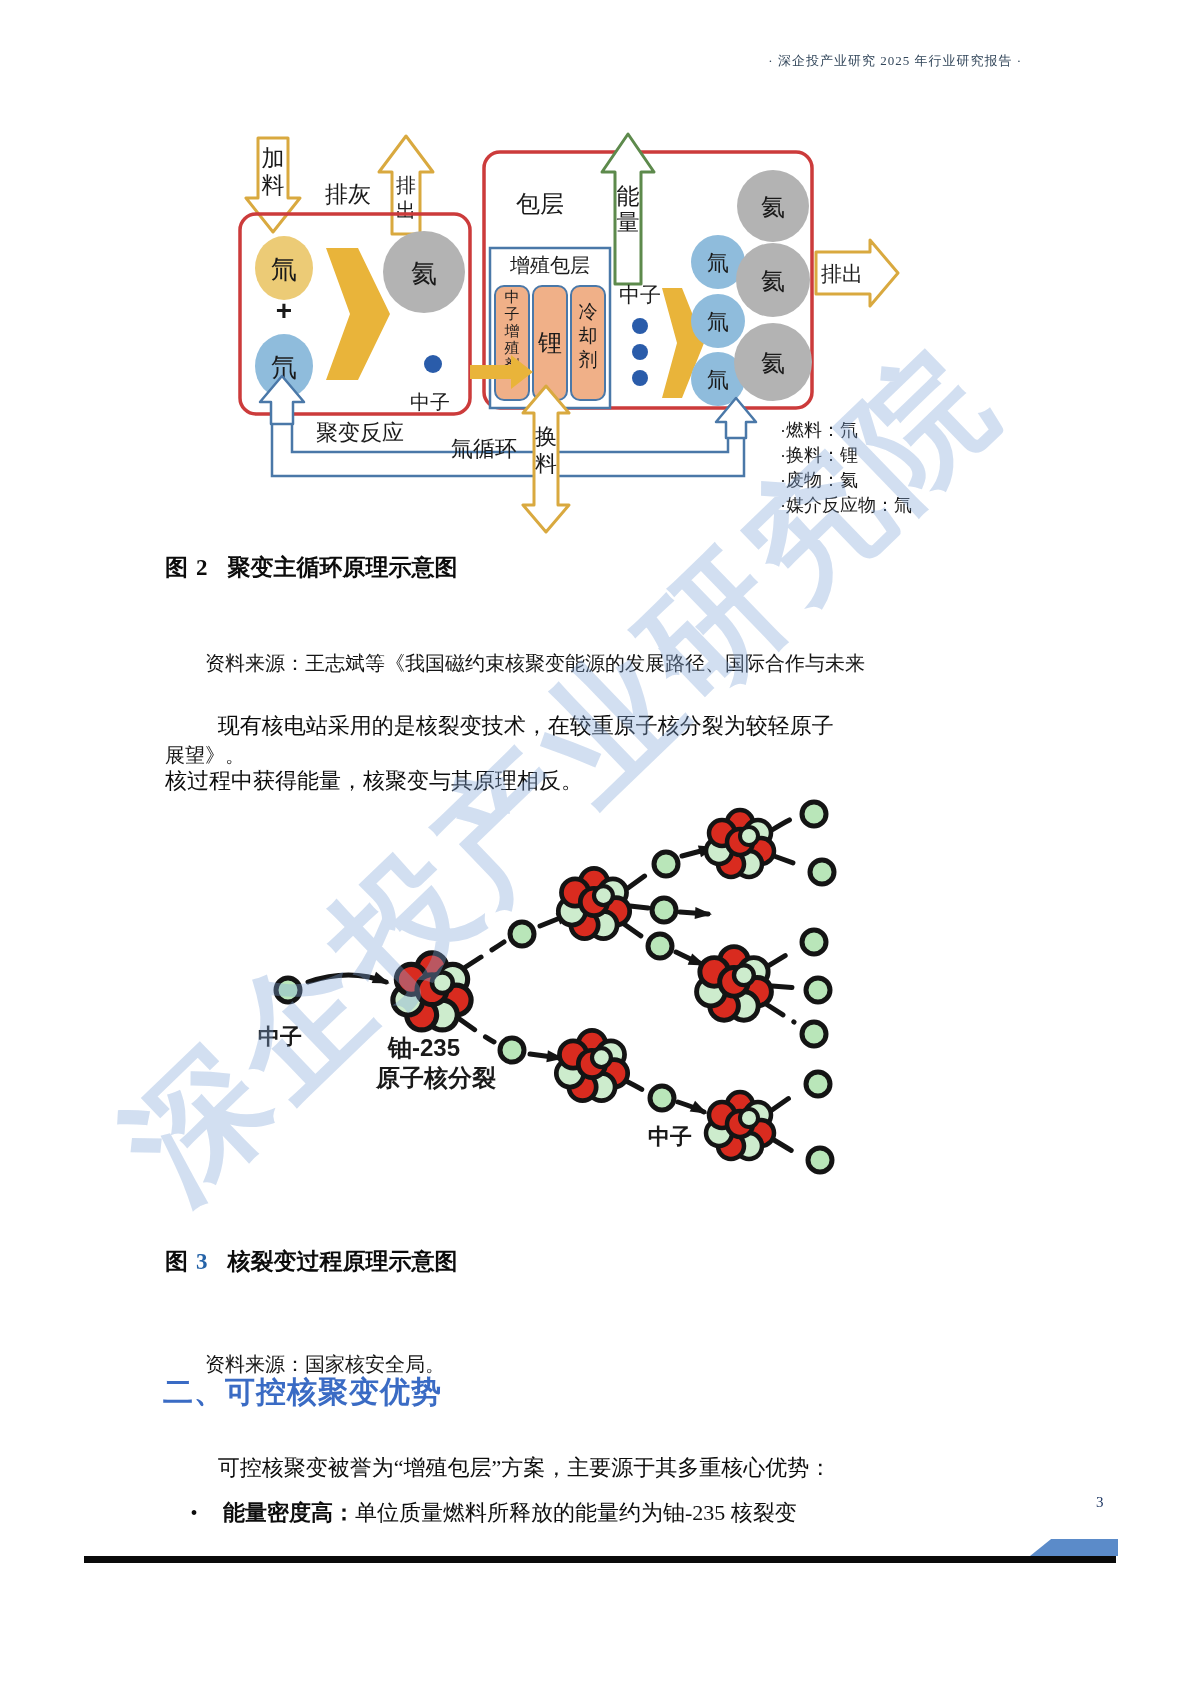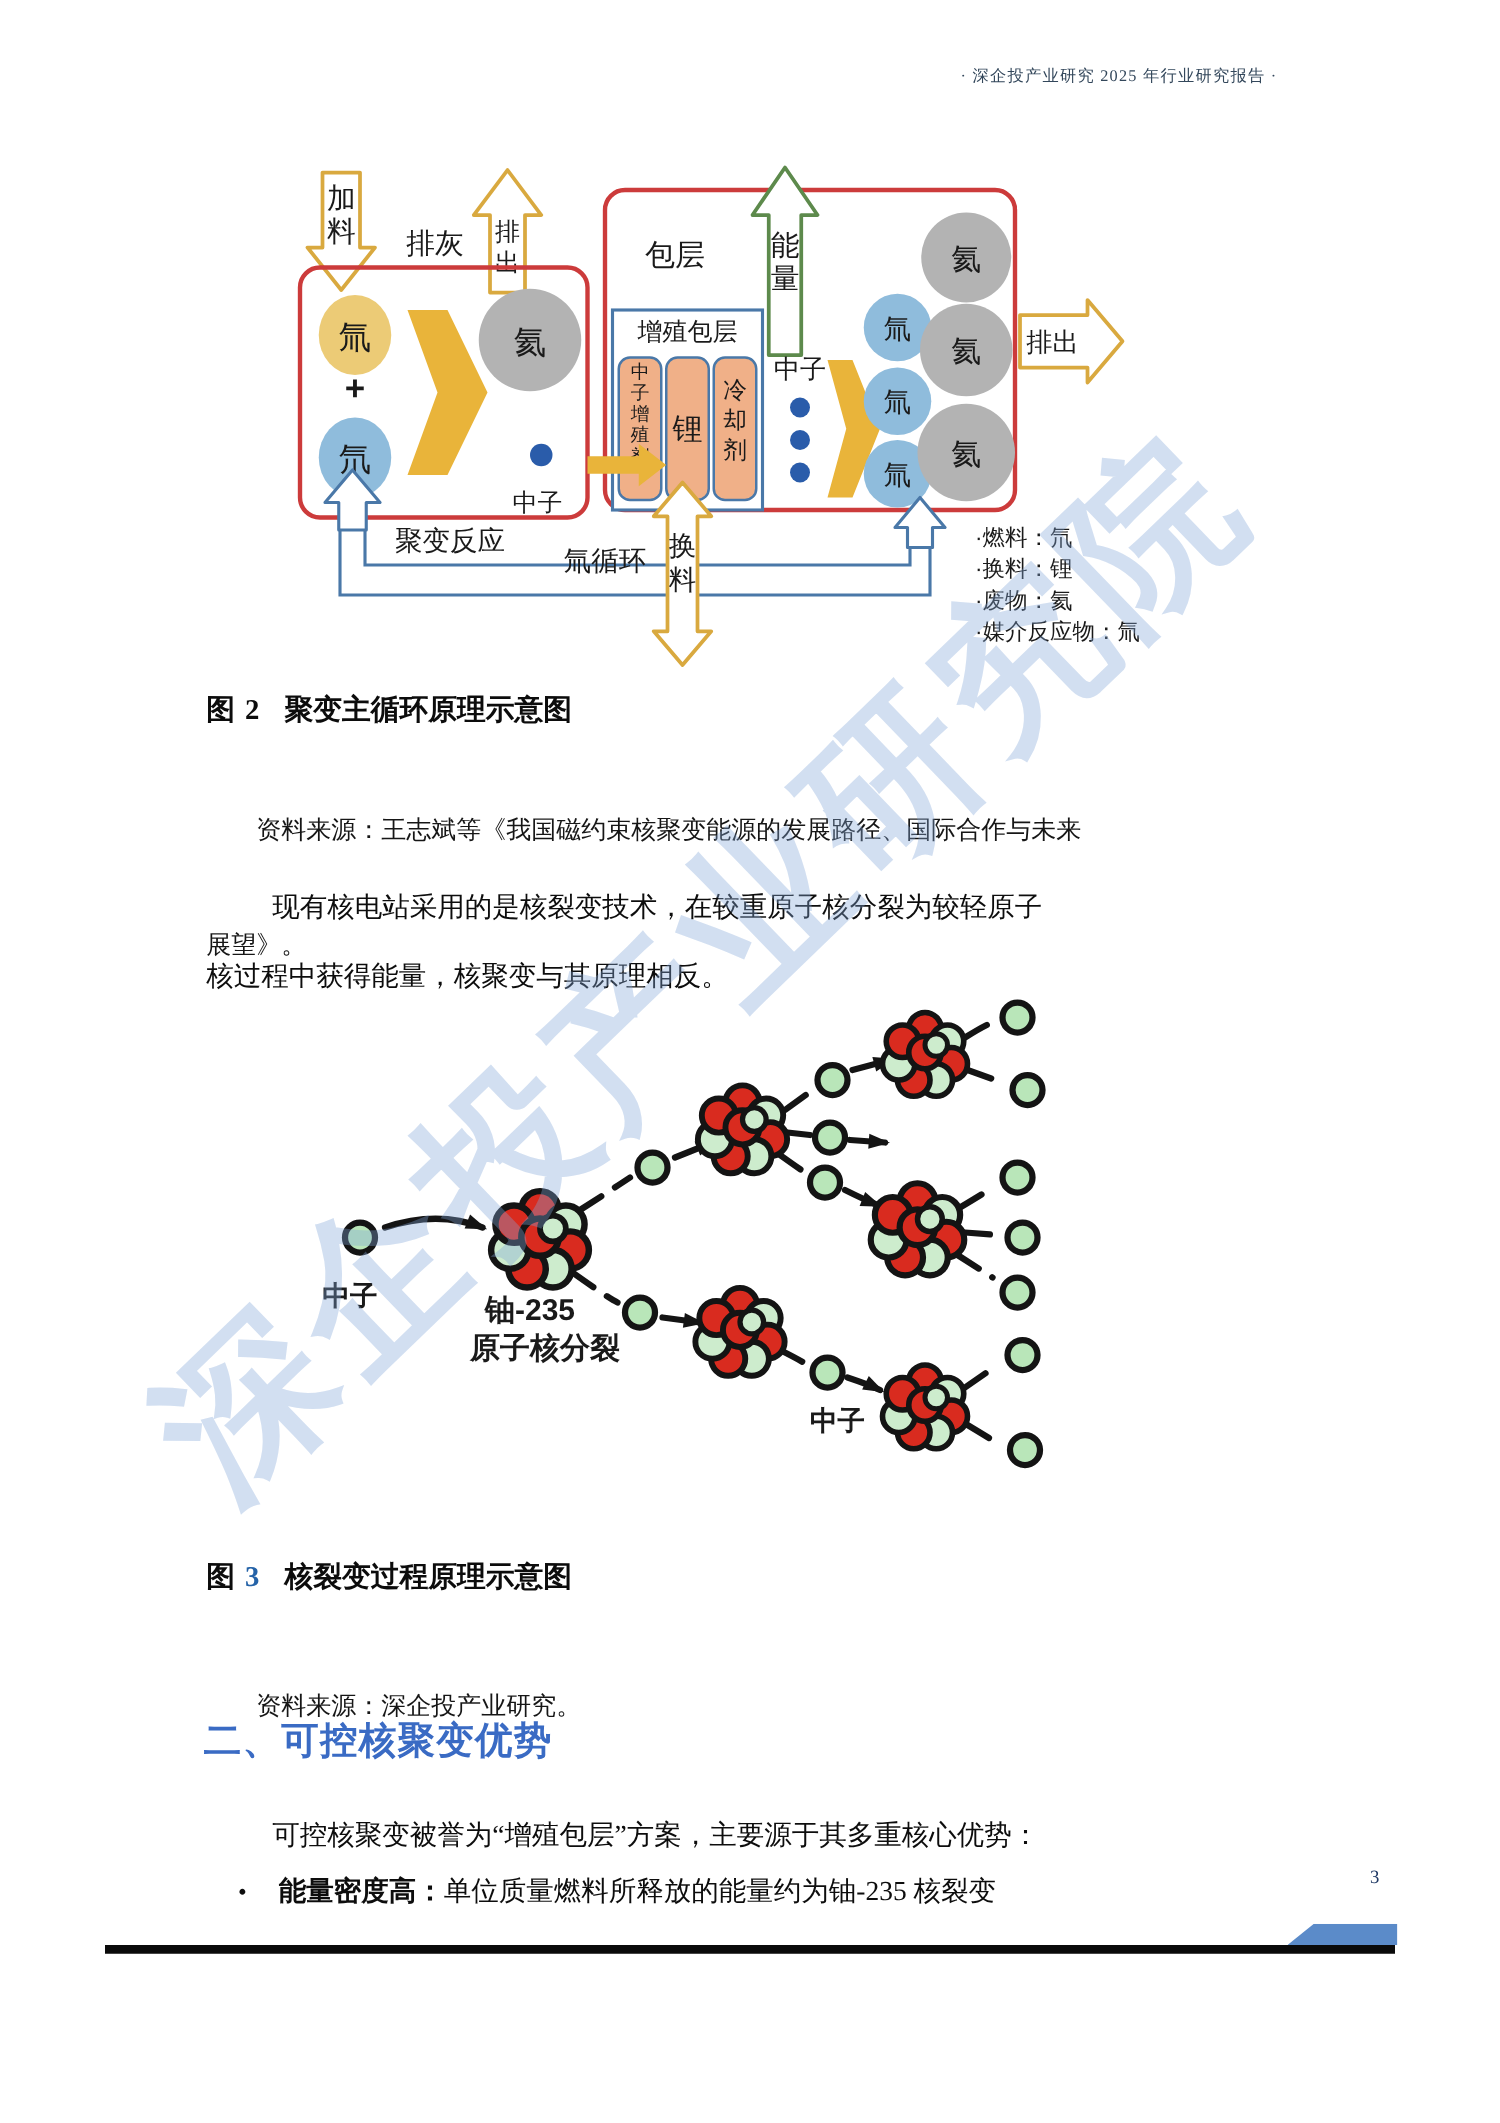--- a/index.html
+++ b/index.html
@@ -218,21 +218,21 @@
     <text x="40" y="252" font-size="22" font-weight="bold" text-anchor="middle">中子</text>
     <text x="148" y="264" font-size="24" font-weight="bold">铀-235</text>
     <text x="136" y="294" font-size="24" font-weight="bold">原子核分裂</text>
     <text x="430" y="352" font-size="22" font-weight="bold" text-anchor="middle">中子</text>
   </svg>
 
   <div class="abs caption" style="top:1246px;">
     <span>图</span><span class="cap-num blue">3</span><span class="cap-title">核裂变过程原理示意图</span>
   </div>
 
-  <div class="abs srcline indent" style="top:1303px;">资料来源：深企投产业研究。</div>
+  <div class="abs srcline indent" style="top:1303px;">资料来源：国家核安全局。</div>
 
   <div class="abs section-heading" style="top:1372px;">二、可控核聚变优势</div>
 
   <div class="abs bodytext" style="top:1440px;text-indent:2.4em;">可控核聚变被誉为“增殖包层”方案，主要源于其多重核心优势：</div>
 
   <div class="abs bullet-line" style="top:1498px;">
     <span class="bullet-marker">•</span><span class="bullet-bold">能量密度高：</span><span>单位质量燃料所释放的能量约为铀-235 核裂变</span>
   </div>
 
   <div class="abs page-number">3</div>

